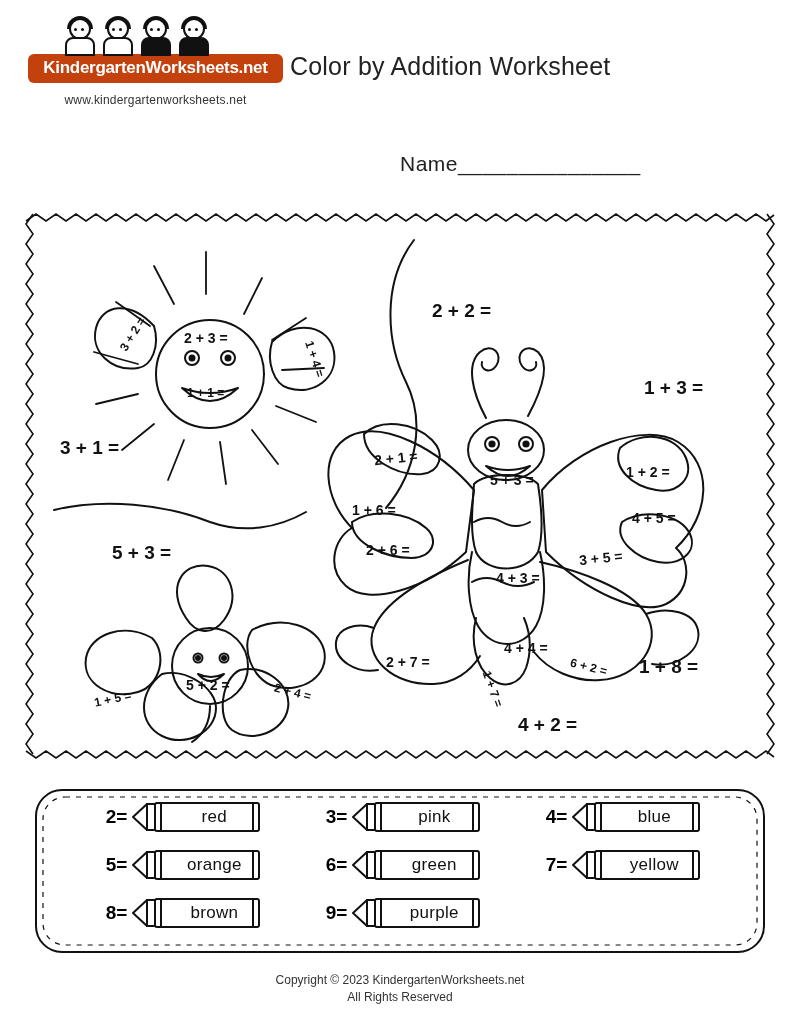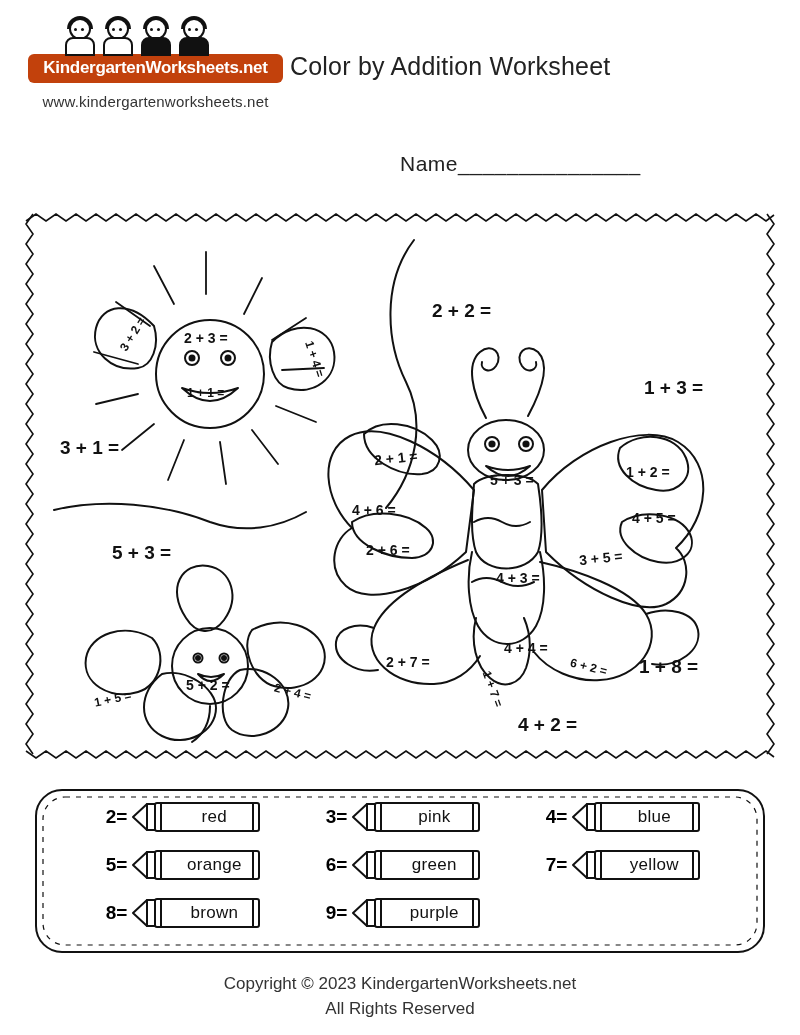--- a/index.html
+++ b/index.html
@@ -89,21 +89,21 @@
     padding: 4px 8px 5px 8px;
     color: #fff;
     font-weight: bold;
     font-size: 17px;
     letter-spacing: -0.3px;
     white-space: nowrap;
   }
   .logo-bar .net { font-weight: bold; }
   .logo-url {
     margin-top: 10px;
-    font-size: 15px;
+    font-size: 12px;
     color: #333;
     letter-spacing: 0.2px;
   }
   .title {
     position: absolute;
     left: 290px;
     top: 52px;
     font-size: 25px;
     color: #222;
     letter-spacing: 0.2px;
@@ -198,21 +198,21 @@
     letter-spacing: 0.3px;
   }
 
   
   .footer {
     position: absolute;
     left: 0;
     top: 972px;
     width: 800px;
     text-align: center;
-    font-size: 17px;
+    font-size: 12px;
     color: #333;
     line-height: 1.45;
   }
 </style>
 </head>
 <body>
 
 <div class="header">
 
   <div class="logo-block">
@@ -380,21 +380,21 @@
         <div class="eq big" style="left: 26px; top: 215px;">3 + 1 =</div>
         <div class="eq big" style="left: 78px; top: 320px;">5 + 3 =</div>
         <div class="eq sm" style="left: 60px; top: 470px; transform: rotate(-12deg);">1 + 5 =</div>
         <div class="eq mid" style="left: 136px; top: 455px; margin-left: 16px;">5 + 2 =</div>
         <div class="eq sm" style="left: 240px; top: 463px; transform: rotate(14deg);">2 + 4 =</div>
         <div class="eq big" style="left: 398px; top: 78px;">2 + 2 =</div>
         <div class="eq big" style="left: 610px; top: 155px;">1 + 3 =</div>
         <div class="eq mid" style="left: 340px; top: 228px; transform: rotate(-6deg);">2 + 1 =</div>
         <div class="eq mid" style="left: 456px; top: 250px;">5 + 3 =</div>
         <div class="eq mid" style="left: 592px; top: 242px;">1 + 2 =</div>
-        <div class="eq mid" style="left: 318px; top: 280px;">4 + 6 =</div>
+        <div class="eq mid" style="left: 318px; top: 280px;">1 + 6 =</div>
         <div class="eq mid" style="left: 598px; top: 288px;">4 + 5 =</div>
         <div class="eq mid" style="left: 332px; top: 320px;">2 + 6 =</div>
         <div class="eq mid" style="left: 545px; top: 328px; transform: rotate(-6deg);">3 + 5 =</div>
         <div class="eq mid" style="left: 462px; top: 348px;">4 + 3 =</div>
         <div class="eq mid" style="left: 470px; top: 418px;">4 + 4 =</div>
         <div class="eq mid" style="left: 352px; top: 432px;">2 + 7 =</div>
         <div class="eq sm" style="left: 536px; top: 438px; transform: rotate(14deg);">6 + 2 =</div>
         <div class="eq big" style="left: 605px; top: 434px;">1 + 8 =</div>
         <div class="eq sm" style="left: 440px; top: 460px; transform: rotate(70deg);">1 + 7 =</div>
         <div class="eq big" style="left: 484px; top: 492px;">4 + 2 =</div>

